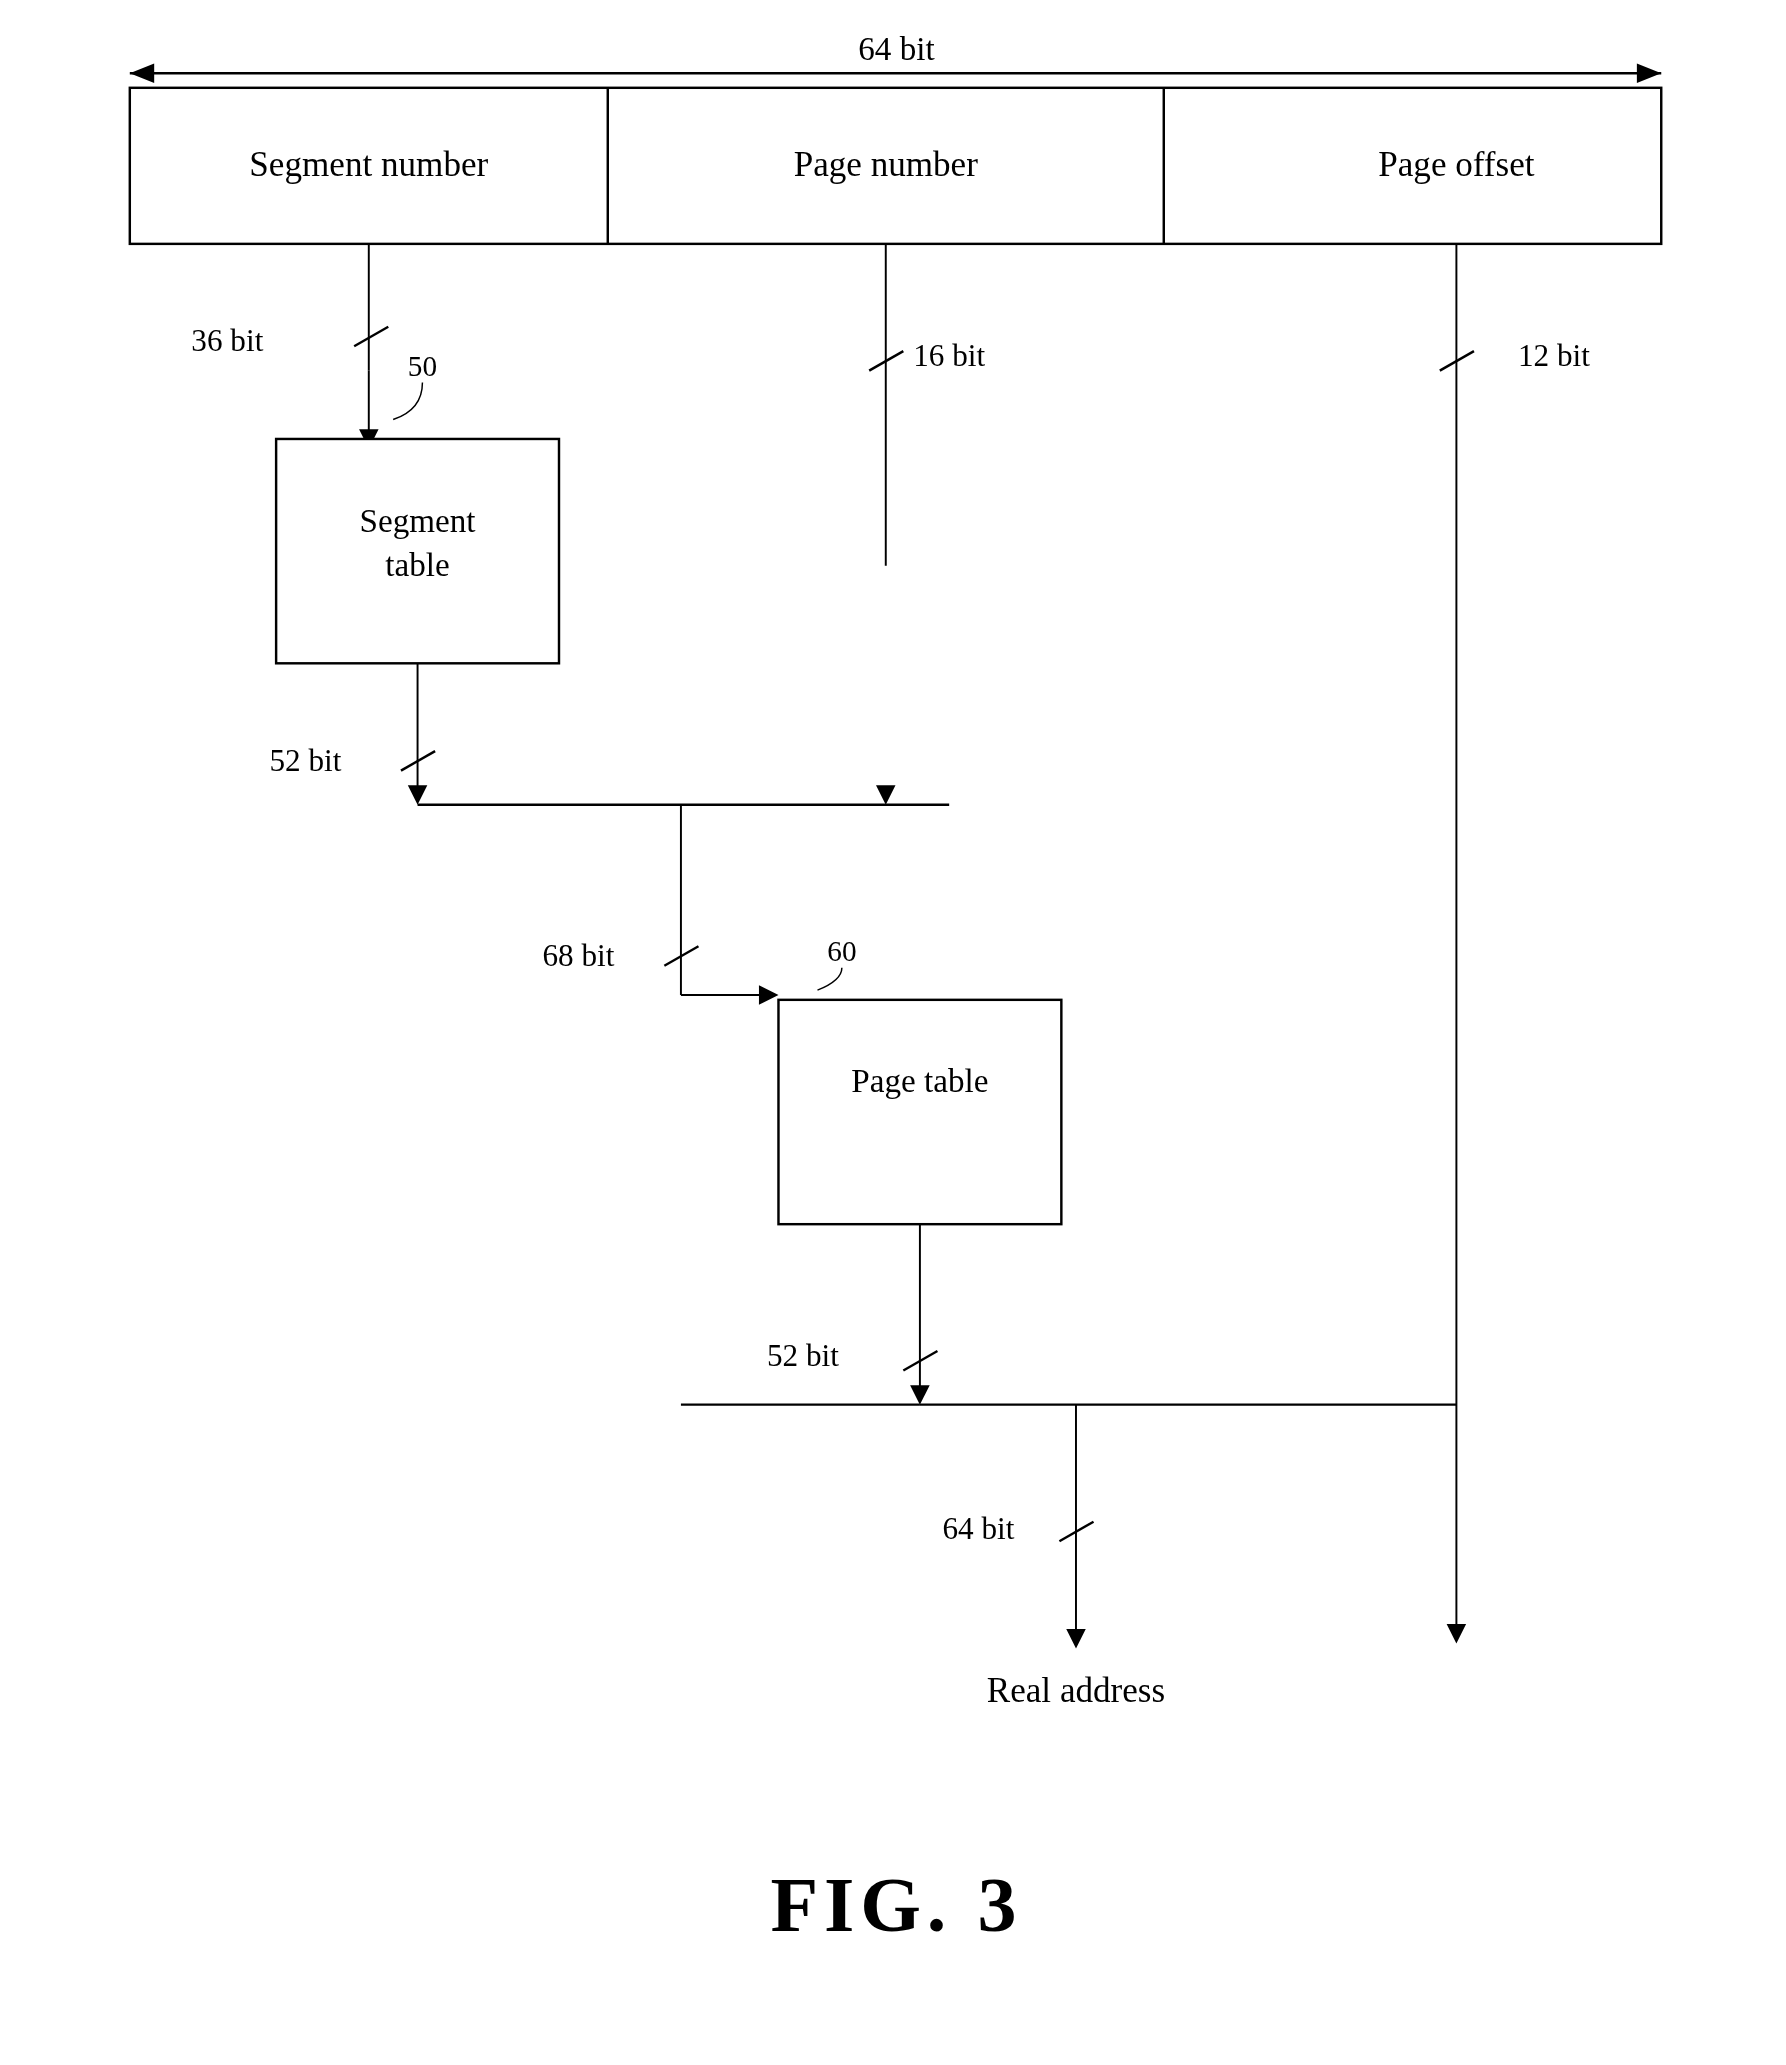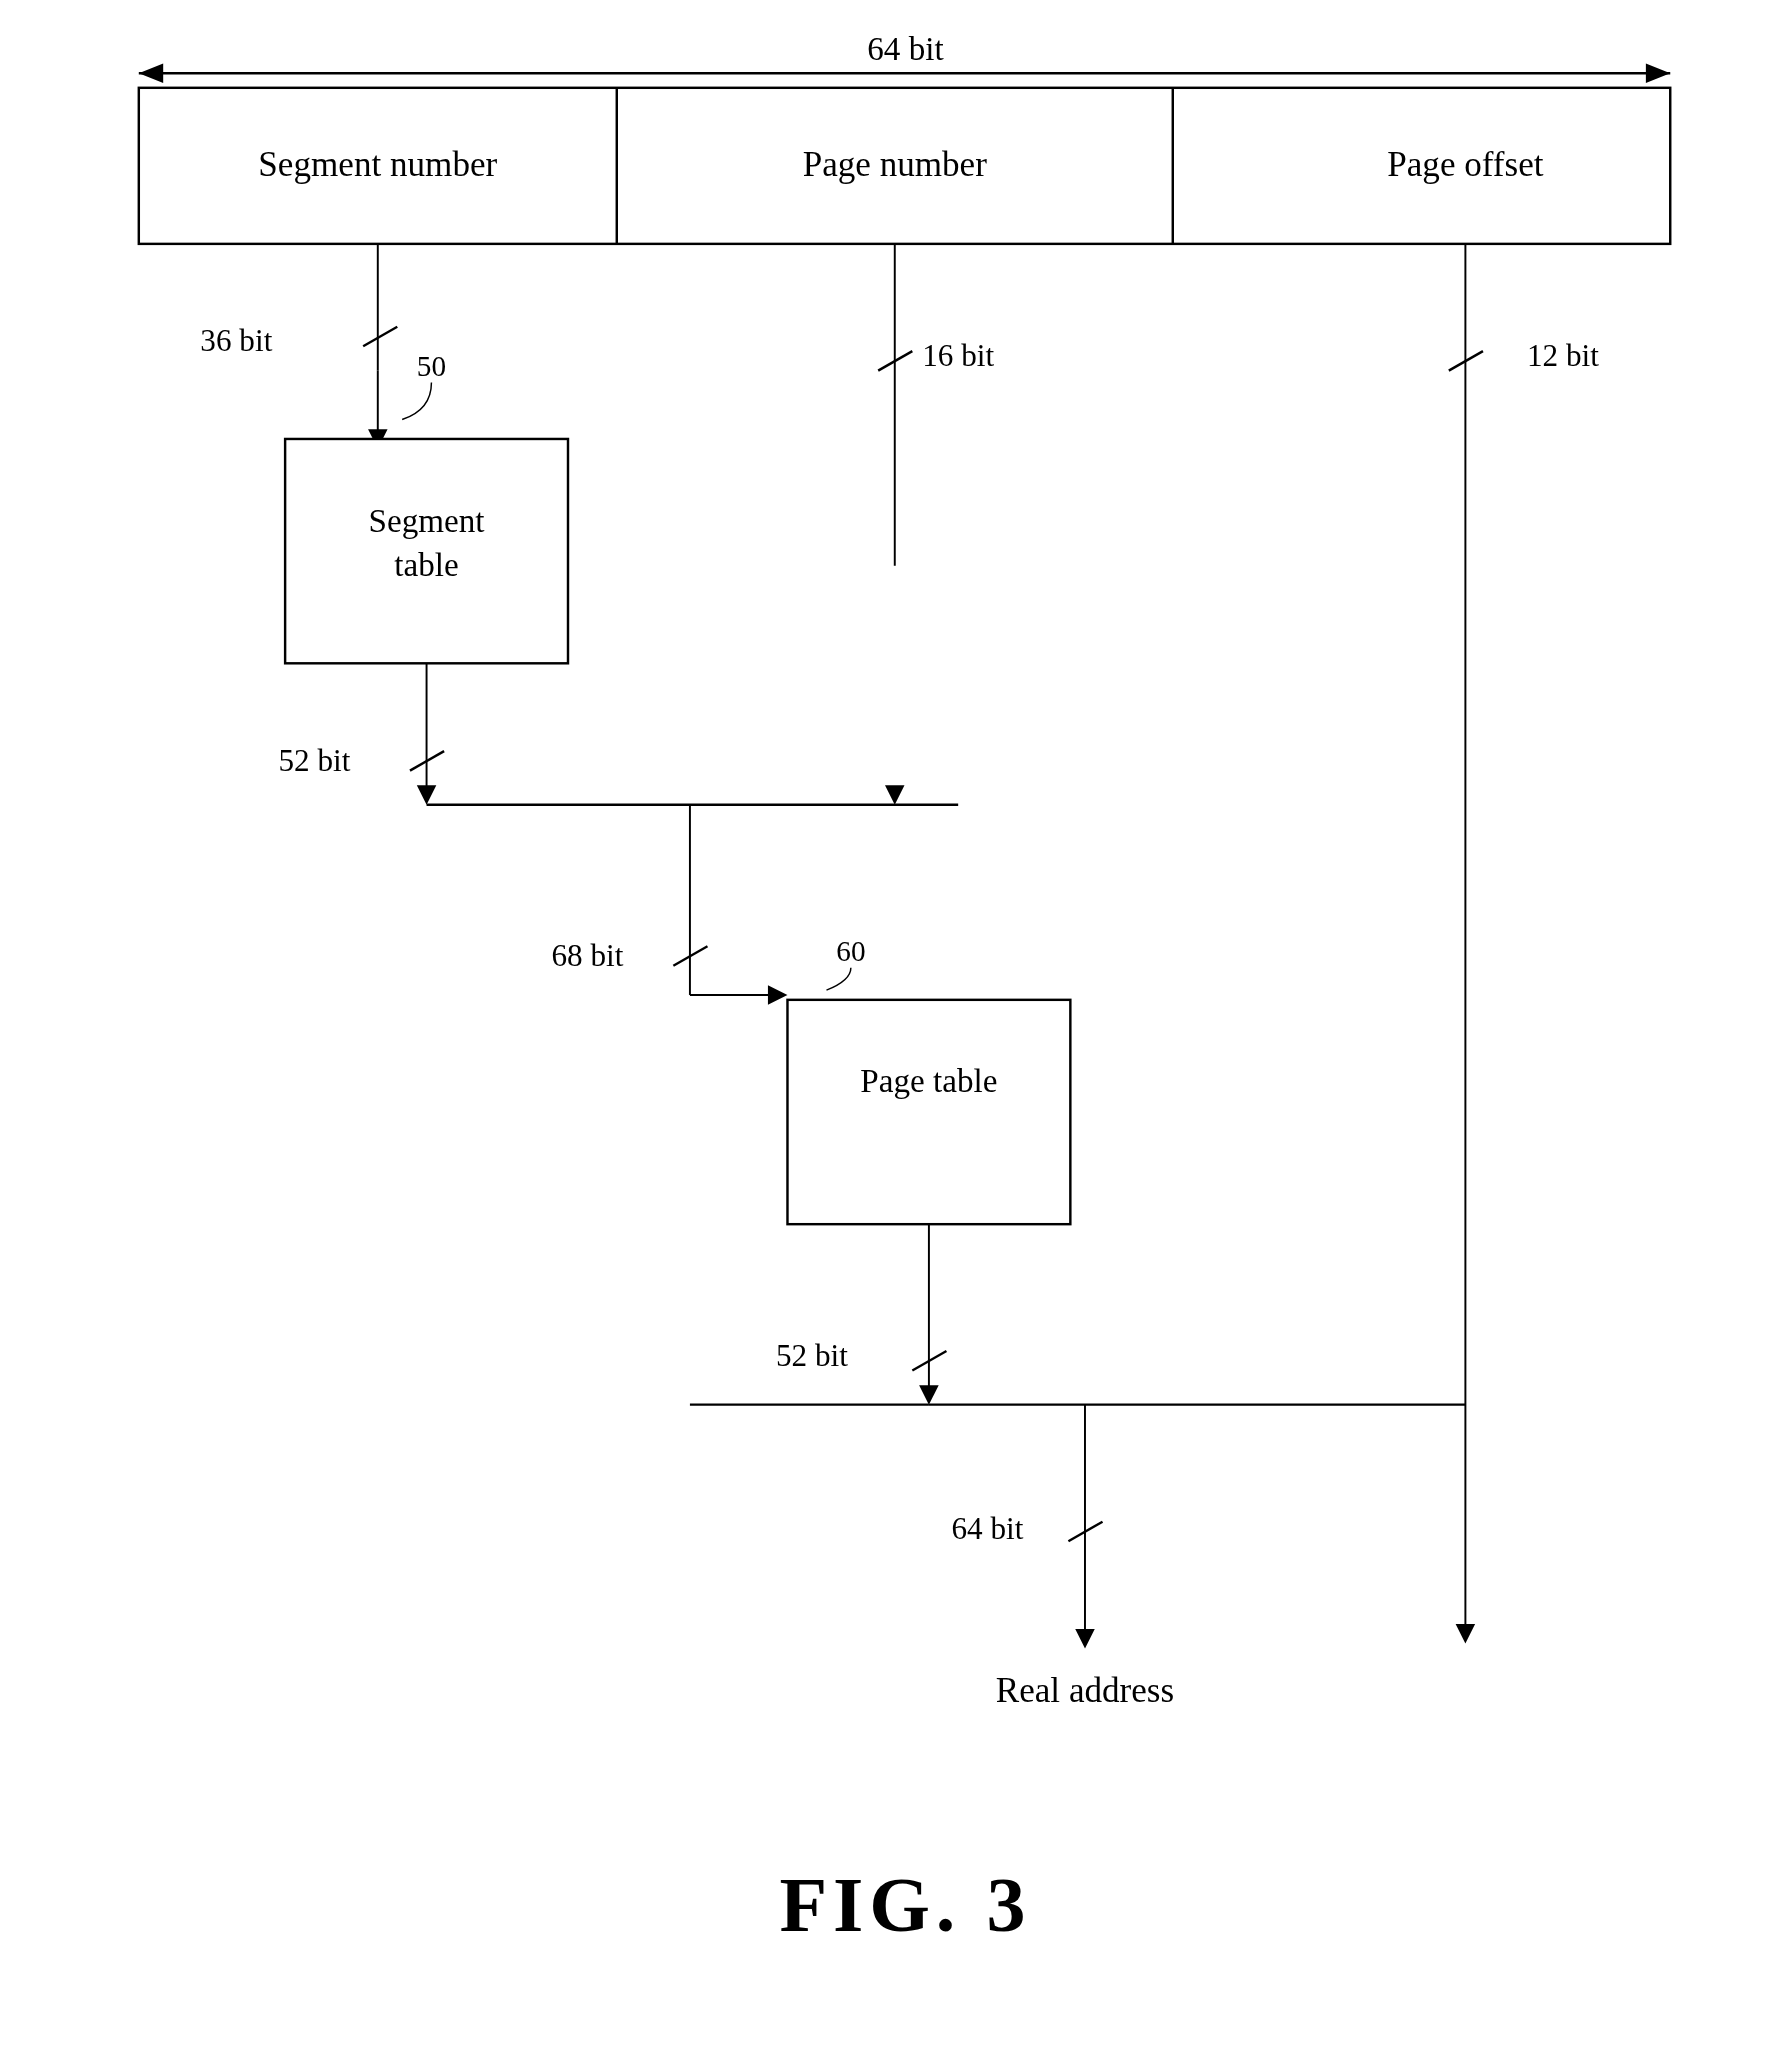--- a/index.html
+++ b/index.html
@@ -6,21 +6,21 @@
     body {
       background: #fff;
       font-family: 'Times New Roman', Times, serif;
       width: 1787px;
       height: 2066px;
       position: relative;
       overflow: hidden;
     }
     .diagram-container {
       position: absolute;
-      top: 0; left: 12px;
+      top: 0; left: 3px;
       width: 1749px;
       height: 2066px;
     }
     svg {
       position: absolute;
       top: 0; left: 0;
       width: 1787px;
       height: 2066px;
     }
   </style>

